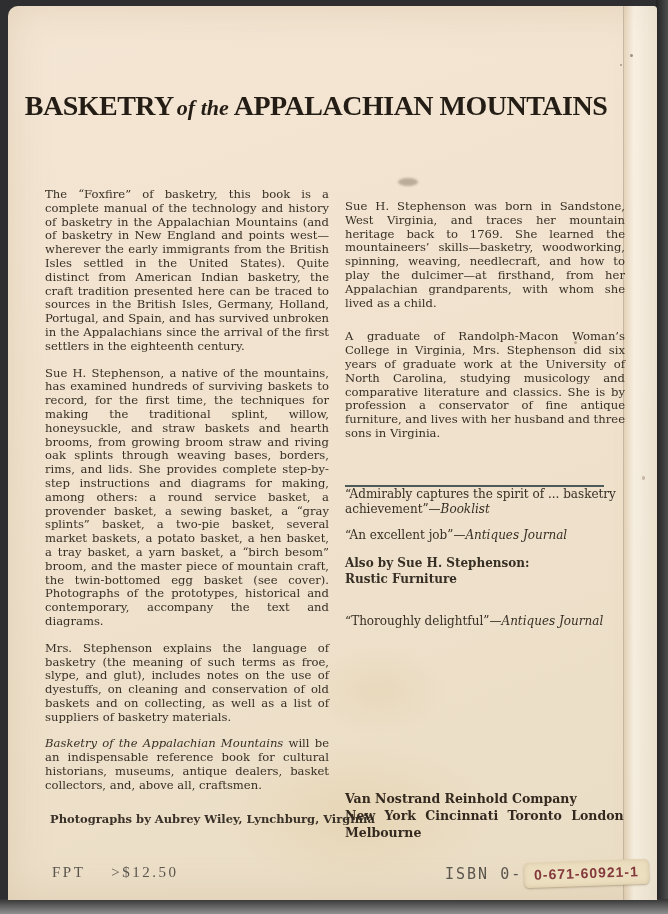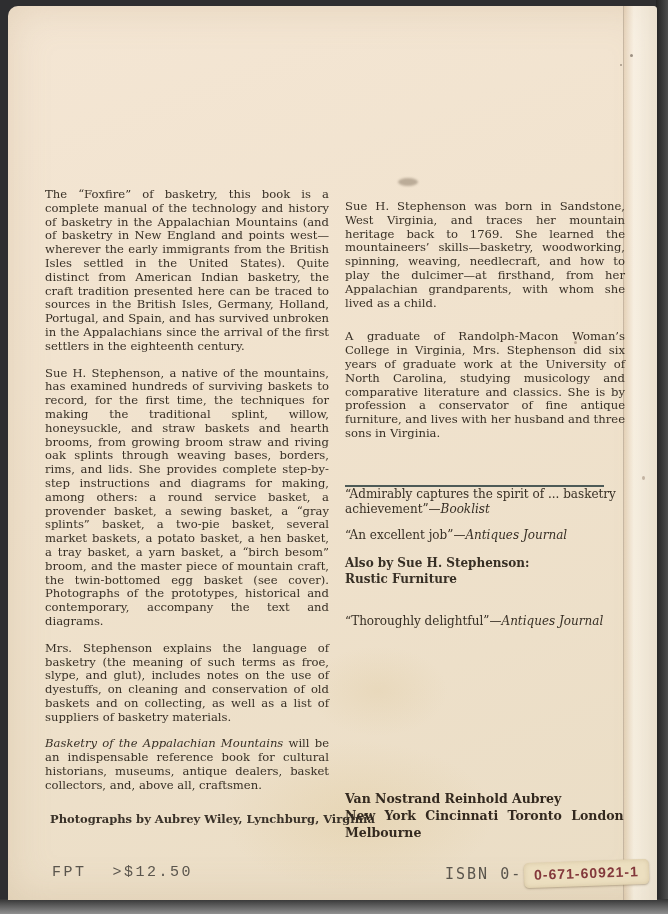--- a/index.html
+++ b/index.html
@@ -43,21 +43,21 @@
   .divider{height:2px;width:259px;margin:44px 0 0 0;background:#4d5a57;border:0;}
   .praise-head{margin-top:26px;width:200px;font-size:12px;line-height:15.5px;text-align:left;color:#352d23;}
   .quote{margin:0 0 10px 0;font-size:12px;line-height:15.5px;text-align:left;}
   .quote.first{margin-top:14px;}
   .quote .src{font-style:italic;}
   .also{margin:13px 0 27px 0;font-size:12px;line-height:15.5px;text-align:left;font-weight:bold;}
   .also b{display:block;}
   .photo-credit{position:absolute;left:42px;top:806px;font-weight:bold;font-size:11.5px;color:#3a3229;}
   .publisher{position:absolute;left:337px;top:784px;font-weight:bold;font-size:12.5px;line-height:17px;color:#33291f;}
   .publisher .cities{word-spacing:5px;}
-  .price{position:absolute;left:44px;top:858px;font-family:Liberation Mono, monospace;
+  .price{position:absolute;left:44px;top:858px;font-family:Liberation Serif, serif;
         font-size:15px;letter-spacing:2.5px;color:#5a554d;}
   .price .gap{display:inline-block;width:26px;}
   .isbn{position:absolute;left:437px;top:855px;display:flex;align-items:center;
         font-family:"DejaVu Sans Mono",monospace;font-size:15px;letter-spacing:2px;color:#5a554d;}
   .sticker{display:inline-block;transform:rotate(-2deg);background:#ecdfc0;
         padding:4px 10px 5px;border-radius:5px;margin-left:2px;
         box-shadow:0 1px 2px rgba(120,100,70,.45),inset 0 0 5px rgba(195,175,135,.55);
         font-family:"Liberation Sans",sans-serif;font-weight:bold;font-size:14px;
         letter-spacing:1px;color:#83383b;}
 </style>
@@ -71,20 +71,21 @@
   <div class="cover">
     <div class="page-edge"></div>
     <div class="stain stain1"></div>
     <div class="stain stain2"></div>
     <div class="stain stain3"></div>
     <div class="stain speck1"></div>
     <div class="stain speck2"></div>
     <div class="stain speck3"></div>
     <div class="stain speck4"></div>
 
+    <h1 class="title"><span>BASKETRY</span><em class="ofthe">of the</em><span>APPALACHIAN MOUNTAINS</span></h1>
 
     <div class="col col-left">
       <p class="body-p">The “Foxfire” of basketry, this book is a complete manual of the technology and history of basketry in the Appalachian Mountains (and of basketry in New England and points west—wherever the early immigrants from the British Isles settled in the United States). Quite distinct from American Indian basketry, the craft tradition presented here can be traced to sources in the British Isles, Germany, Holland, Portugal, and Spain, and has survived unbroken in the Appalachians since the arrival of the first settlers in the eighteenth century.</p>
       <p class="body-p">Sue H. Stephenson, a native of the mountains, has examined hundreds of surviving baskets to record, for the first time, the techniques for making the traditional splint, willow, honeysuckle, and straw baskets and hearth brooms, from growing broom straw and riving oak splints through weaving bases, borders, rims, and lids. She provides complete step-by-step instructions and diagrams for making, among others: a round service basket, a provender basket, a sewing basket, a “gray splints” basket, a two-pie basket, several market baskets, a potato basket, a hen basket, a tray basket, a yarn basket, a “birch besom” broom, and the master piece of mountain craft, the twin-bottomed egg basket (see cover). Photographs of the prototypes, historical and contemporary, accompany the text and diagrams.</p>
       <p class="body-p">Mrs. Stephenson explains the language of basketry (the meaning of such terms as froe, slype, and glut), includes notes on the use of dyestuffs, on cleaning and conservation of old baskets and on collecting, as well as a list of suppliers of basketry materials.</p>
       <p class="body-p"><i>Basketry of the Appalachian Mountains</i><span> will be an indispensable reference book for cultural historians, museums, antique dealers, basket collectors, and, above all, craftsmen.</span></p>
     </div>
 
     <div class="photo-credit">Photographs by Aubrey Wiley, Lynchburg, Virginia</div>
 
@@ -97,21 +98,21 @@
 
       <p class="quote"><span>“Admirably captures the spirit of ... basketry achievement”—</span><i class="src">Booklist</i></p>
       <p class="quote"><span>“An excellent job”—</span><i class="src">Antiques Journal</i></p>
 
       <div class="also"><span>Also by Sue H. Stephenson:</span><b>Rustic Furniture</b></div>
 
       <p class="quote"><span>“Thoroughly delightful”—</span><i class="src">Antiques Journal</i></p>
     </div>
 
     <div class="publisher">
-      <div>Van Nostrand Reinhold Aubrey</div>
+      <div>Van Nostrand Reinhold Company</div>
       <div class="cities">New York Cincinnati Toronto London Melbourne</div>
     </div>
 
     <div class="price"><span>FPT</span><span class="gap"></span><span>&gt;$12.50</span></div>
 
     <div class="isbn">
       <span>ISBN 0-</span>
       <span class="sticker"><span>0-671-60921-1</span></span>
     </div>
   </div>

